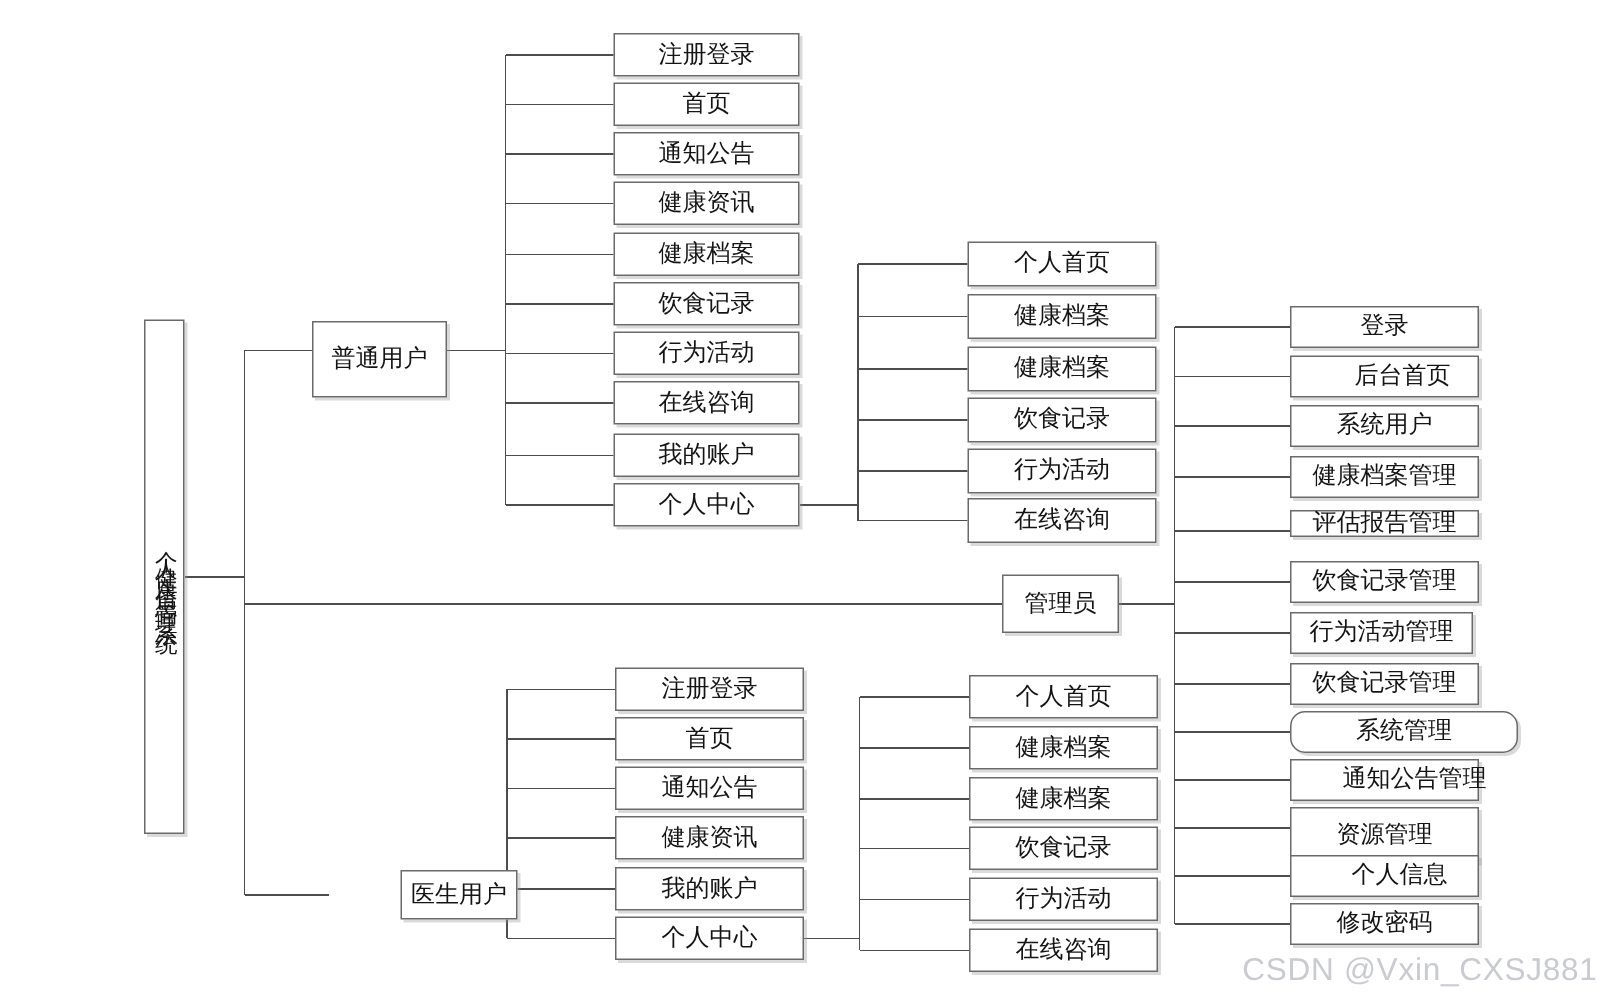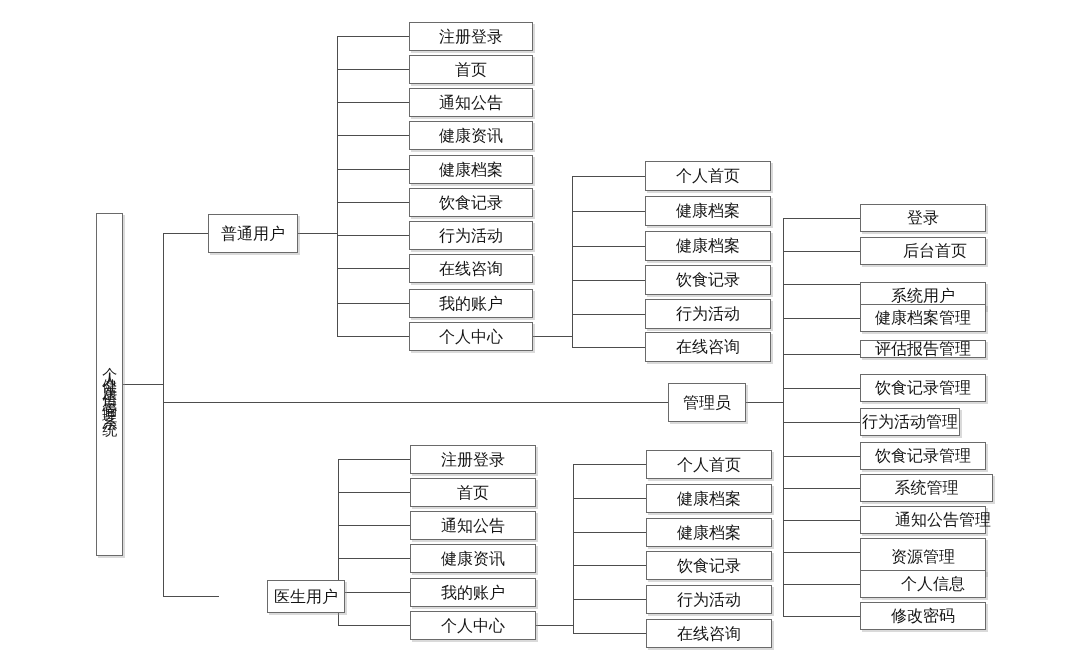--- a/index.html
+++ b/index.html
@@ -82,58 +82,59 @@
       <line x1="573" y1="464.5" x2="573" y2="633.5" stroke="#4d4d4d" stroke-width="1" shape-rendering="crispEdges"></line>
       <line x1="573" y1="464.5" x2="646" y2="464.5" stroke="#4d4d4d" stroke-width="1" shape-rendering="crispEdges"></line>
       <line x1="573" y1="498.5" x2="646" y2="498.5" stroke="#4d4d4d" stroke-width="1" shape-rendering="crispEdges"></line>
       <line x1="573" y1="532.5" x2="646" y2="532.5" stroke="#4d4d4d" stroke-width="1" shape-rendering="crispEdges"></line>
       <line x1="573" y1="565.5" x2="646" y2="565.5" stroke="#4d4d4d" stroke-width="1" shape-rendering="crispEdges"></line>
       <line x1="573" y1="599.5" x2="646" y2="599.5" stroke="#4d4d4d" stroke-width="1" shape-rendering="crispEdges"></line>
       <line x1="573" y1="633.5" x2="646" y2="633.5" stroke="#4d4d4d" stroke-width="1" shape-rendering="crispEdges"></line>
     </svg>
   <div id="nodes">
       <div class="node root" style="left: 96px; top: 213px; width: 27px; height: 343px;">个人健康信息管理系统</div>
-      <div class="node" style="left: 208px; top: 214px; width: 90px; height: 39px;">普通用户</div>
+      <div class="node" style="left: 208px; top: 214px; width: 90px; height: 51px;">普通用户</div>
       <div class="node" style="left: 219px; top: 580px; width: 78px; height: 33px; margin-left: 48px;">医生用户</div>
       <div class="node" style="left: 668px; top: 383px; width: 78px; height: 39px;">管理员</div>
       <div class="node" style="left: 409px; top: 22px; width: 124px; height: 29px;">注册登录</div>
       <div class="node" style="left: 409px; top: 55px; width: 124px; height: 29px;">首页</div>
       <div class="node" style="left: 409px; top: 88px; width: 124px; height: 29px;">通知公告</div>
       <div class="node" style="left: 409px; top: 121px; width: 124px; height: 29px;">健康资讯</div>
       <div class="node" style="left: 409px; top: 155px; width: 124px; height: 29px;">健康档案</div>
       <div class="node" style="left: 409px; top: 188px; width: 124px; height: 29px;">饮食记录</div>
       <div class="node" style="left: 409px; top: 221px; width: 124px; height: 29px;">行为活动</div>
       <div class="node" style="left: 409px; top: 254px; width: 124px; height: 29px;">在线咨询</div>
       <div class="node" style="left: 409px; top: 289px; width: 124px; height: 29px;">我的账户</div>
       <div class="node" style="left: 409px; top: 322px; width: 124px; height: 29px;">个人中心</div>
       <div class="node" style="left: 645px; top: 161px; width: 126px; height: 30px;">个人首页</div>
       <div class="node" style="left: 645px; top: 196px; width: 126px; height: 30px;">健康档案</div>
       <div class="node" style="left: 645px; top: 231px; width: 126px; height: 30px;">健康档案</div>
       <div class="node" style="left: 645px; top: 265px; width: 126px; height: 30px;">饮食记录</div>
       <div class="node" style="left: 645px; top: 299px; width: 126px; height: 30px;">行为活动</div>
       <div class="node" style="left: 645px; top: 332px; width: 126px; height: 30px;">在线咨询</div>
       <div class="node" style="left: 860px; top: 204px; width: 126px; height: 28px;">登录</div>
       <div class="node" style="left: 860px; top: 237px; width: 126px; height: 28px; padding-left: 24px;">后台首页</div>
-      <div class="node" style="left: 860px; top: 270px; width: 126px; height: 28px; margin-top: 12px;">系统用户</div>
+      <div class="node" style="left: 860px; top: 270px; width: 126px; height: 28px;">系统用户</div>
       <div class="node" style="left: 860px; top: 304px; width: 126px; height: 28px;">健康档案管理</div>
       <div class="node" style="left: 860px; top: 340px; width: 126px; height: 18px;">评估报告管理</div>
       <div class="node" style="left: 860px; top: 374px; width: 126px; height: 28px;">饮食记录管理</div>
-      <div class="node" style="left: 860px; top: 408px; width: 100px; height: 28px; text-align: right;">行为活动管理</div>
+      <div class="node" style="left: 860px; top: 408px; width: 122px; height: 28px; text-align: right;">行为活动管理</div>
       <div class="node" style="left: 860px; top: 442px; width: 126px; height: 28px;">饮食记录管理</div>
-      <div class="node" style="left: 860px; top: 474px; width: 133px; height: 28px;">系统管理</div>
+      <div class="node" style="left: 860px; top: 474px; width: 152px; height: 28px; border-radius: 10px;">系统管理</div>
       <div class="node" style="left: 860px; top: 506px; width: 126px; height: 28px; padding-left: 40px;">通知公告管理</div>
       <div class="node" style="left: 860px; top: 538px; width: 126px; height: 37px;">资源管理</div>
       <div class="node" style="left: 860px; top: 570px; width: 126px; height: 28px; padding-left: 20px;">个人信息</div>
       <div class="node" style="left: 860px; top: 602px; width: 126px; height: 28px;">修改密码</div>
       <div class="node" style="left: 410px; top: 445px; width: 126px; height: 29px;">注册登录</div>
       <div class="node" style="left: 410px; top: 478px; width: 126px; height: 29px;">首页</div>
       <div class="node" style="left: 410px; top: 511px; width: 126px; height: 29px;">通知公告</div>
       <div class="node" style="left: 410px; top: 544px; width: 126px; height: 29px;">健康资讯</div>
       <div class="node" style="left: 410px; top: 578px; width: 126px; height: 29px;">我的账户</div>
       <div class="node" style="left: 410px; top: 611px; width: 126px; height: 29px;">个人中心</div>
       <div class="node" style="left: 646px; top: 450px; width: 126px; height: 29px;">个人首页</div>
       <div class="node" style="left: 646px; top: 484px; width: 126px; height: 29px;">健康档案</div>
       <div class="node" style="left: 646px; top: 518px; width: 126px; height: 29px;">健康档案</div>
       <div class="node" style="left: 646px; top: 551px; width: 126px; height: 29px;">饮食记录</div>
       <div class="node" style="left: 646px; top: 585px; width: 126px; height: 29px;">行为活动</div>
       <div class="node" style="left: 646px; top: 619px; width: 126px; height: 29px;">在线咨询</div>
     </div>
+  <div class="watermark">CSDN @Vxin_CXSJ881</div>
 </div>
 
 </body></html>

